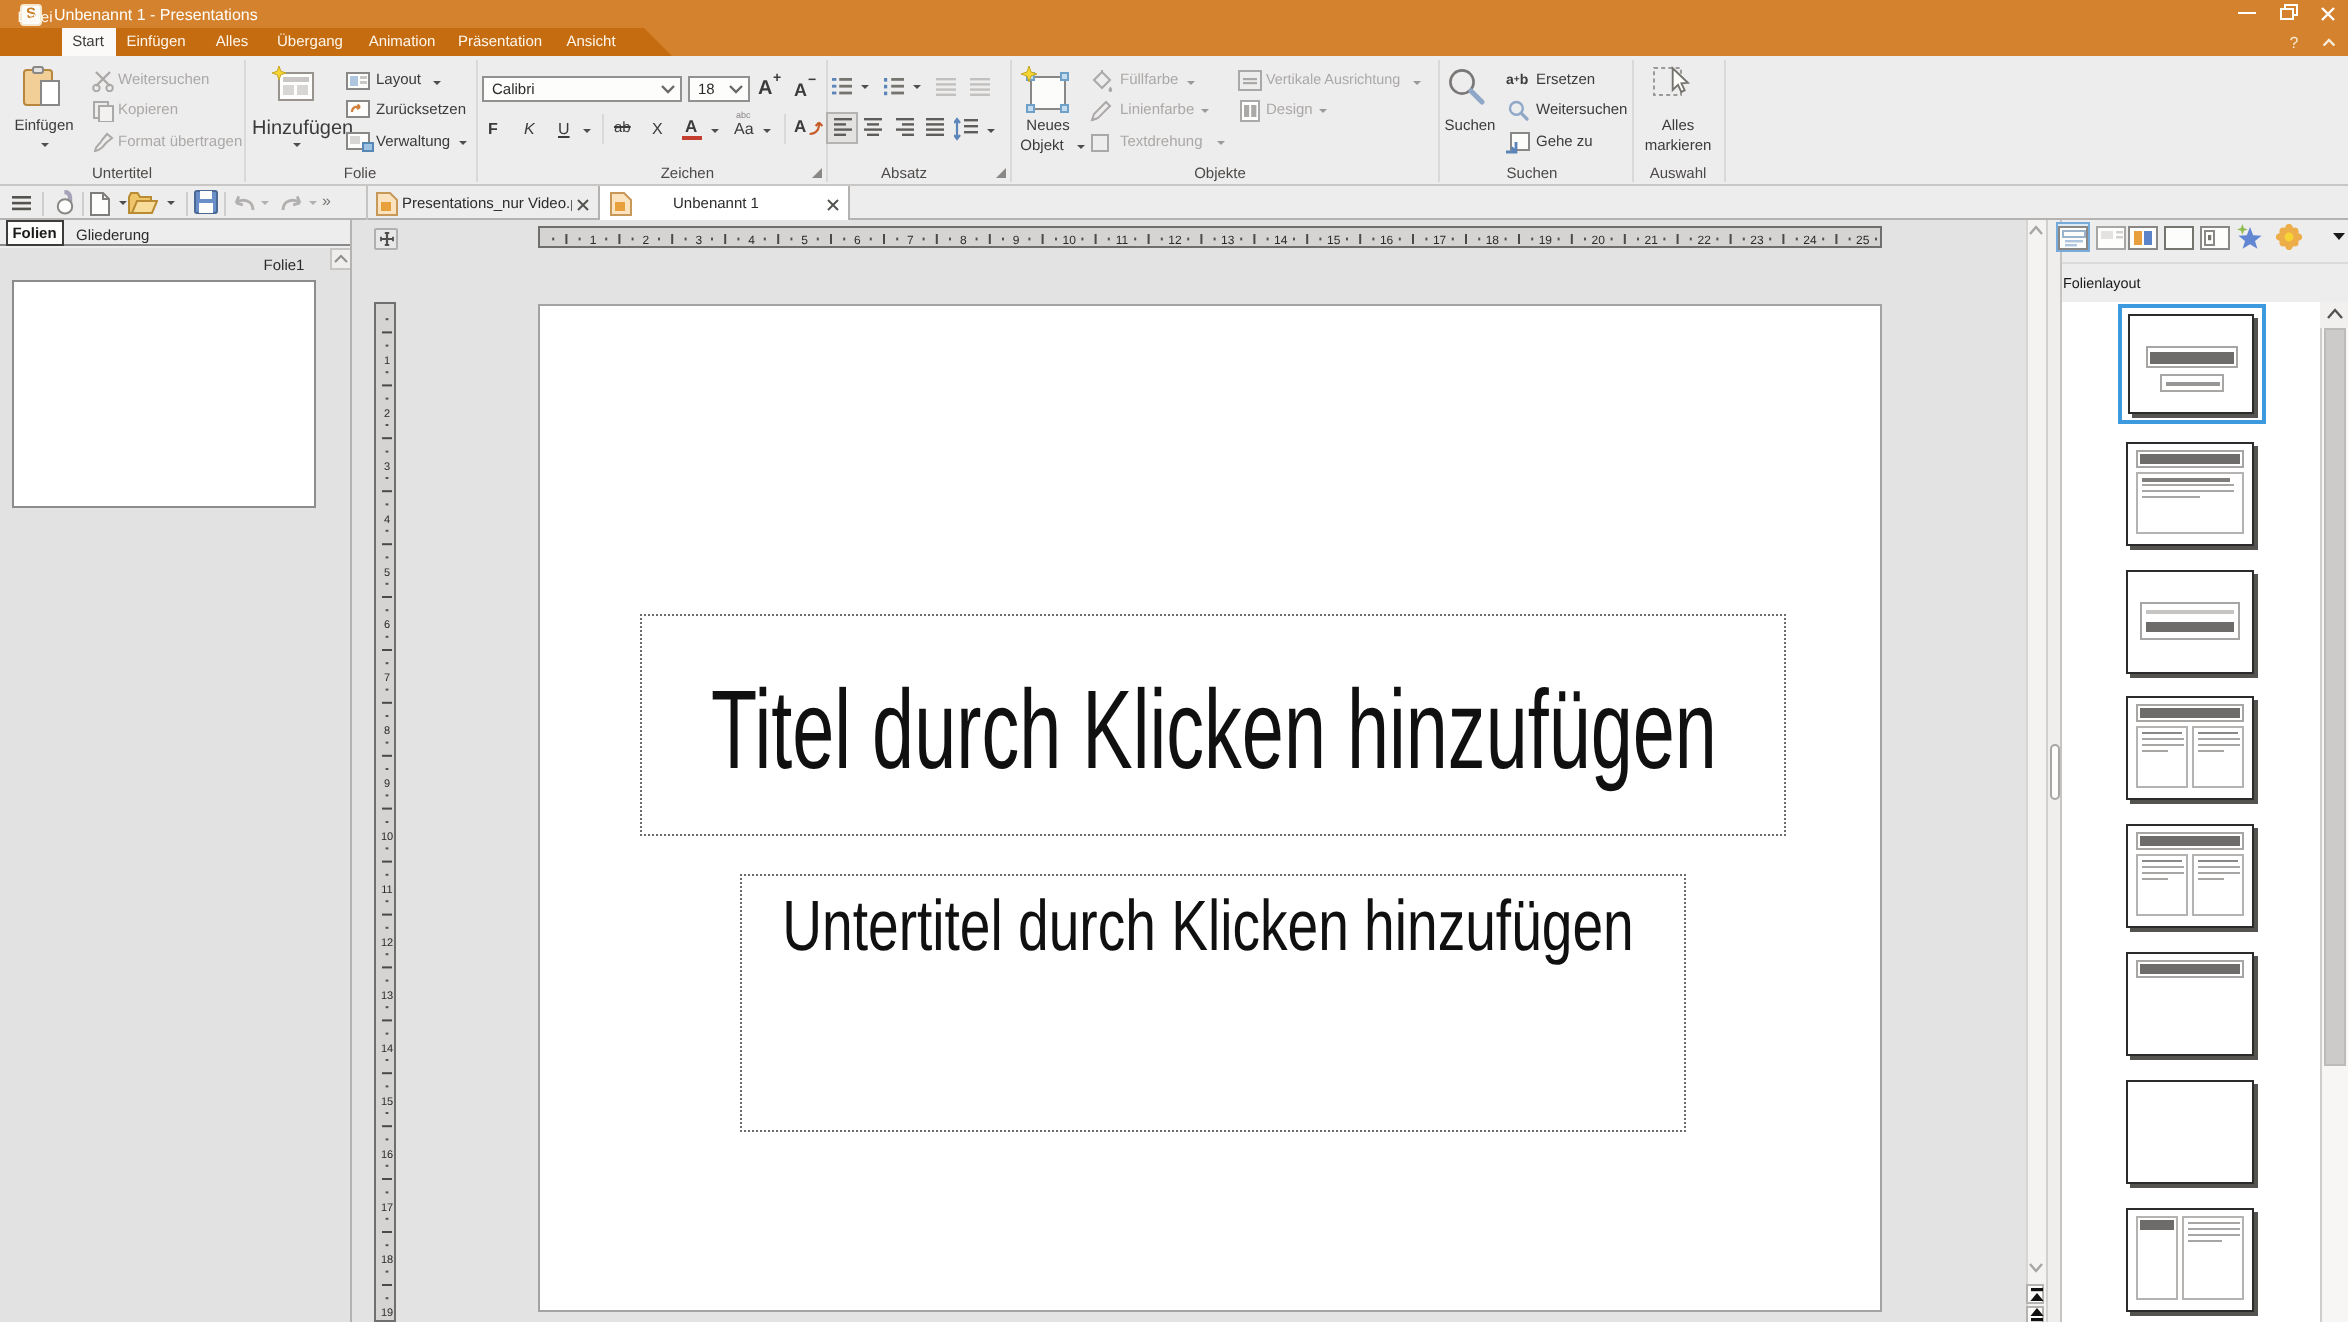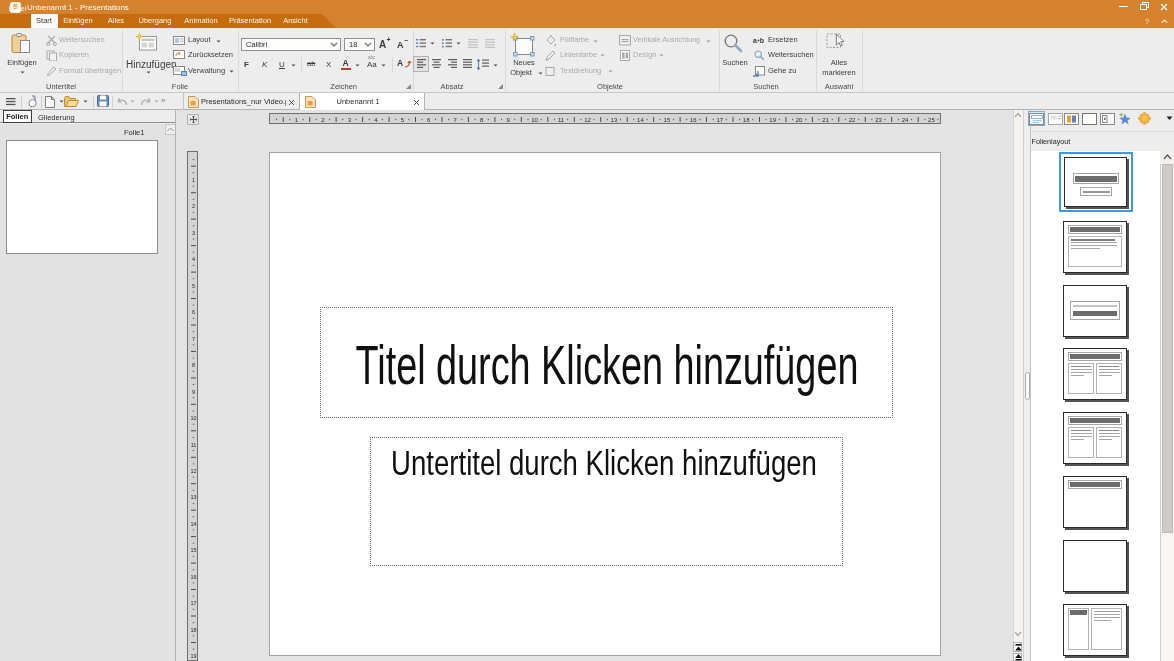--- a/index.html
+++ b/index.html
@@ -367,21 +367,21 @@
 <div class="a" style="left:0px;top:110px;width:176px;height:551px;background:#EEEDED"></div>
 <div class="a" style="left:0px;top:122px;width:176px;height:1px;background:#8C8A88"></div>
 <div class="a" style="left:0px;top:123.5px;width:176px;height:537.5px;background:#E2E2E2"></div>
 <div class="a" style="left:3px;top:110px;width:28.5px;height:13px;background:#FDFDFC;border:1px solid #3E3C3A"></div>
 <div class="a t" style="left:3px;top:112.5px;width:28.5px;text-align:center;font-size:7.5px;color:#1A1A1A;font-weight:bold;">Folien</div>
 <div class="a t" style="left:38px;top:113.5px;font-size:7.5px;color:#2B2B2B;font-weight:normal;">Gliederung</div>
 <div class="a" style="left:165px;top:124px;width:11px;height:11px;background:#EFEEED;border:1px solid #C8C6C4"></div>
 <svg class="a" style="left:167px;top:127px" width="7" height="5">
     <path d="M0.5 4 L3.5 1 L6.5 4" stroke="#908E8C" stroke-width="1" fill="none"></path>
   </svg>
-<div class="a t" style="left:124px;top:128.5px;font-size:7.5px;color:#2B2B2B;font-weight:normal;width:36px;text-align:left">Folie1</div>
+<div class="a t" style="left:124px;top:128.5px;font-size:7.5px;color:#2B2B2B;font-weight:normal;width:36px;text-align:center">Folie1</div>
 <div class="a" style="left:6px;top:140px;width:152px;height:114px;background:#FFF;border:1px solid #8E8C8A"></div>
 <div class="a" style="left:175px;top:110px;width:1px;height:551px;background:#B5B3B1"></div>
 <div class="a" style="left:176px;top:110px;width:837px;height:551px;background:#E3E3E3"></div>
 <div class="a" style="left:187px;top:114px;width:12px;height:11px;background:#E8E7E7;border:1px solid #B2B0AE;border-radius:1px"></div>
 <svg class="a" style="left:189.5px;top:116px" width="7" height="7">
     <path d="M3.5 0.5 L3.5 6.5 M0.5 3.5 L6.5 3.5" stroke="#504E4C" stroke-width="1.1"></path>
     <path d="M2.4 0.5 L4.6 0.5 M2.4 6.5 L4.6 6.5 M0.5 2.4 L0.5 4.6 M6.5 2.4 L6.5 4.6" stroke="#504E4C" stroke-width="0.9"></path>
   </svg>
 <svg class="a" style="left:269px;top:113px;background:#D5D4D3;border:1px solid #6F6F6E" width="672" height="11">
     <rect x="6.1" y="4.8" width="1" height="1.4" fill="#55534F"></rect>

